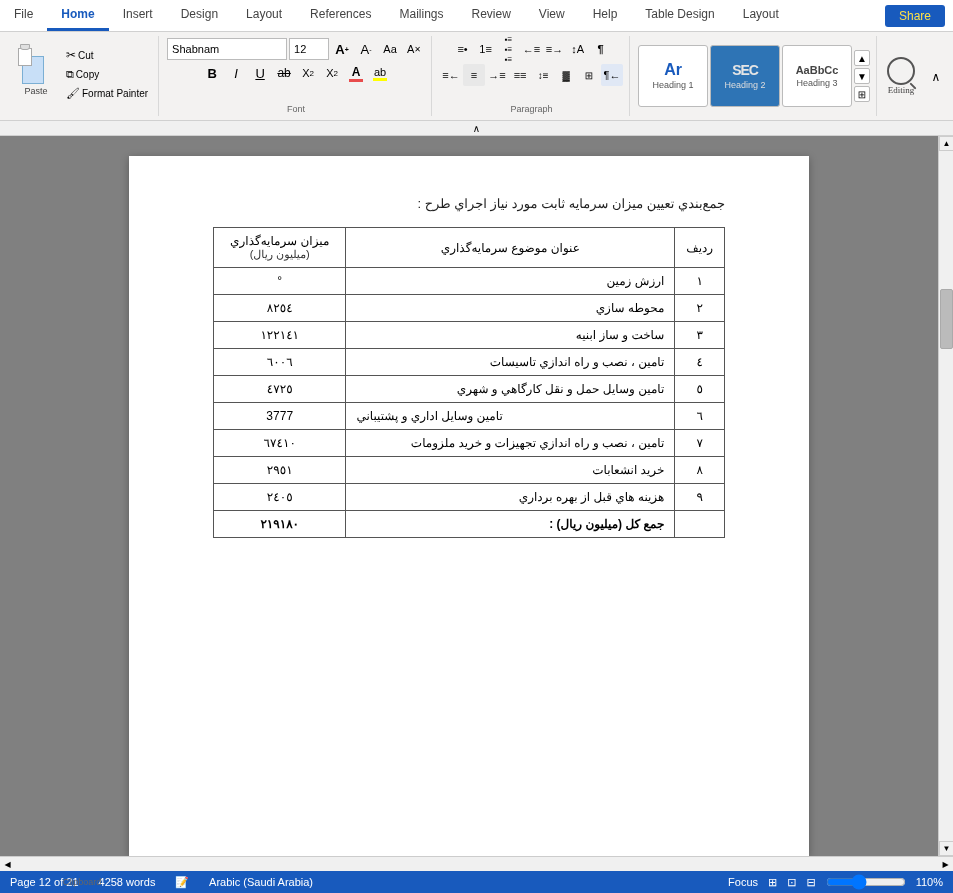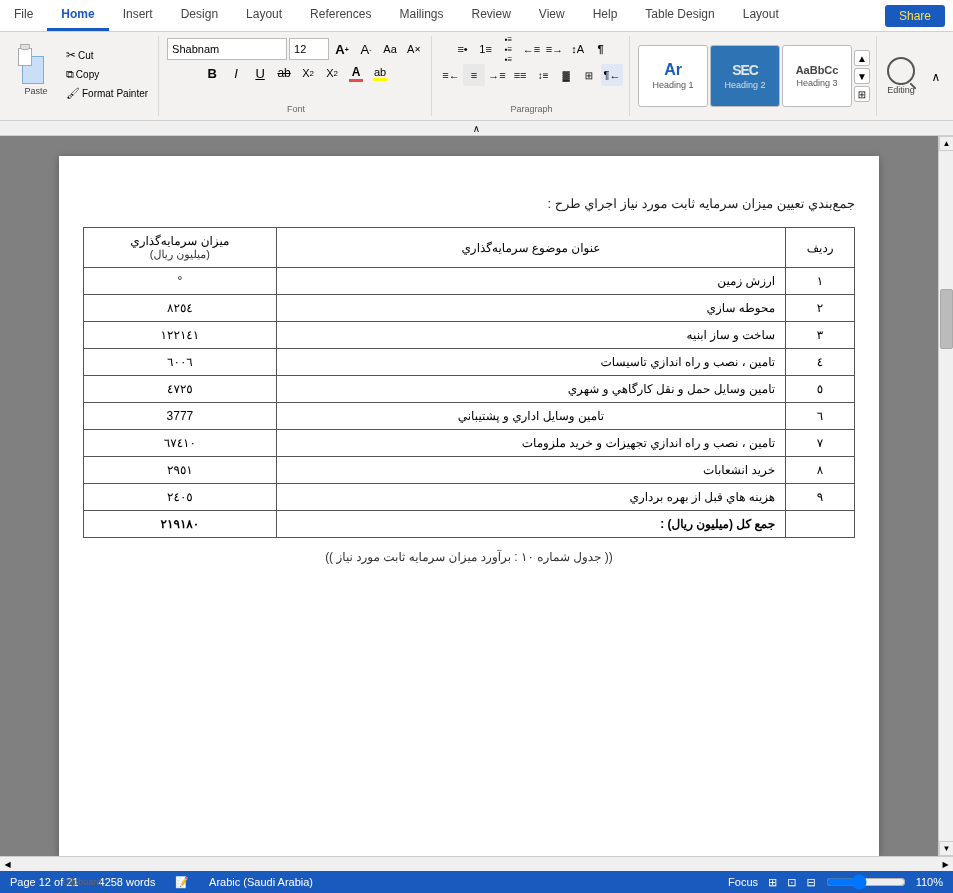--- a/index.html
+++ b/index.html
@@ -31,21 +31,21 @@
     .btn-italic { font-style: italic; }
     .btn-underline { text-decoration: underline; }
 
     
     .para-row { display: flex; align-items: center; gap: 1px; }
     .style-card { width: 70px; height: 62px; border: 1px solid #bbb; border-radius: 3px; display: flex; flex-direction: column; align-items: center; justify-content: center; cursor: pointer; background: white; padding: 2px; }
     .scroll-arrow { width: 16px; height: 16px; display: flex; align-items: center; justify-content: center; cursor: pointer; font-size: 10px; border: 1px solid #bbb; background: white; border-radius: 2px; }
 
     
     .editing-group { display: flex; flex-direction: column; align-items: center; justify-content: center; height: 80px; padding: 4px 8px; }
-    .doc-page { background: white; width: 820px; min-height: 700px; padding: 40px 24px; box-shadow: 0 2px 8px rgba(0,0,0,0.3); position: relative; direction: rtl; }
+    .doc-page { background: white; width: 680px; min-height: 700px; padding: 40px 84px; box-shadow: 0 2px 8px rgba(0,0,0,0.3); position: relative; direction: rtl; }
 
     
     .doc-title { font-size: 13px; color: #222; margin-bottom: 16px; text-align: right; font-family: 'Arial', sans-serif; }
 
     
     .investment-table { width: 100%; border-collapse: collapse; direction: rtl; font-family: 'Arial', sans-serif; font-size: 12px; }
     .investment-table th, .investment-table td { border: 1px solid #555; padding: 6px 10px; text-align: center; }
     .investment-table th { background: #fff; font-weight: normal; }
     .investment-table .col-radif { width: 50px; }
     .investment-table .col-subject { width: 370px; }
@@ -205,21 +205,21 @@
         <div style="display:flex;flex-direction:column;gap:2px;">
           <div class="scroll-arrow">▲</div>
           <div class="scroll-arrow">▼</div>
           <div class="scroll-arrow">⊞</div>
         </div>
       </div>
       <div class="group-label" style="position:absolute;bottom:6px;font-size:9px;color:#666;"></div>
     </div>
 
     <div class="editing-group">
-      <div style="display:flex;flex-direction:column;align-items:center;">
+      <div style="display:flex;flex-direction:column;align-items:center;font-family:Liberation Serif, serif;">
         <div style="width:28px;height:28px;border:2px solid #555;border-radius:50%;position:relative;cursor:pointer;">
           <div style="position:absolute;bottom:-4px;right:-4px;width:8px;height:2px;background:#555;transform:rotate(45deg);border-radius:1px;"></div>
         </div>
         <div style="font-size:9px;color:#444;">Editing</div>
       </div>
     </div>
 
     <div style="margin-left:auto;display:flex;align-items:flex-start;padding-top:2px;">
       <div class="icon-btn" style="font-size:12px;">∧</div>
     </div>
@@ -267,21 +267,21 @@
       <td style="text-align:right;">تامين ، نصب و راه اندازي تاسيسات</td>
       <td style="">٦٠٠٦</td>
     </tr>
                 <tr>
       <td style="">٥</td>
       <td style="text-align:right;">تامين وسايل حمل و نقل كارگاهي و شهري</td>
       <td style="">٤٧٢٥</td>
     </tr>
                 <tr>
       <td style="">٦</td>
-      <td style="text-align:center;">تامين وسايل اداري و پشتيباني</td>
+      <td style="text-align:left;">تامين وسايل اداري و پشتيباني</td>
       <td style="">3777</td>
     </tr>
                 <tr>
       <td style="">٧</td>
       <td style="text-align:right;">تامين ، نصب و راه اندازي تجهيزات و خريد ملزومات</td>
       <td style="">٦٧٤١٠</td>
     </tr>
                 <tr>
       <td style="">٨</td>
       <td style="text-align:right;">خريد انشعابات</td>
@@ -293,21 +293,20 @@
       <td style="">٢٤٠٥</td>
     </tr>
                 <tr>
       <td style="font-weight:bold;"></td>
       <td style="text-align:right;font-weight:bold;">جمع كل (ميليون ريال) :</td>
       <td style="font-weight:bold;">٢١٩١٨٠</td>
     </tr>
               </tbody>
           </table>
 
-          <p class="table-caption">(( جدول شماره ١٠ : برآورد ميزان سرمايه ثابت مورد نياز  ))</p>
         </div>
       </div>
 
       <div class="scrollbar-right">
         <div class="scroll-btn">▲</div>
         <div class="scroll-track">
           <div class="scroll-thumb"></div>
         </div>
         <div class="scroll-btn">▼</div>
       </div>

